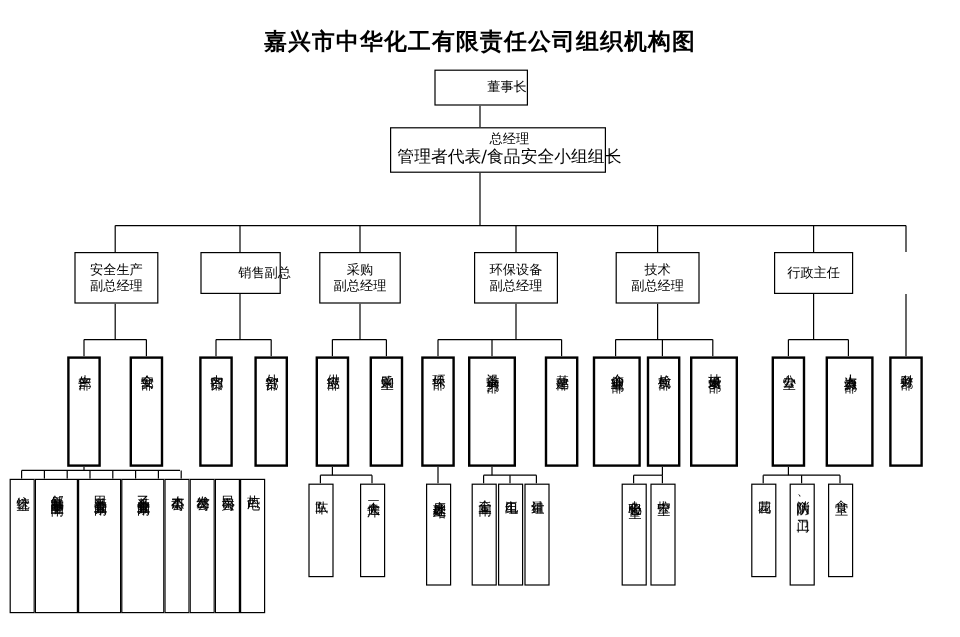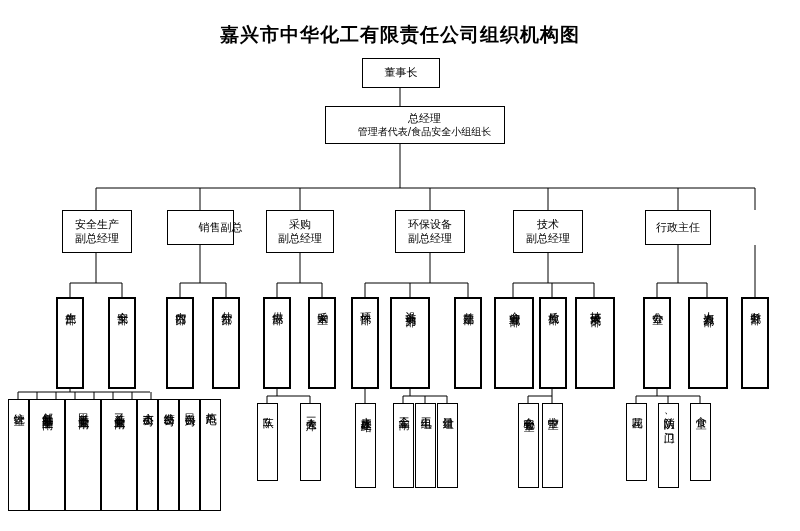--- a/index.html
+++ b/index.html
@@ -154,27 +154,27 @@
       <line x1="552" y1="396" x2="552" y2="403"></line>
 
       <line x1="657" y1="389" x2="657" y2="396"></line>
       <line x1="636" y1="396" x2="700" y2="396"></line>
       <line x1="636" y1="396" x2="636" y2="403"></line>
       <line x1="668" y1="396" x2="668" y2="403"></line>
       <line x1="700" y1="396" x2="700" y2="403"></line>
     </g>
   </svg>
 
-  <div class="node" style="left:362px; top:58px; width:78px; height:30px;">
+  <div class="node" style="left:362px; top:58px; width:78px; height:30px;align-items:flex-end;">
     <span class="ln">董事长</span>
   </div>
 
   <div class="node" style="left:325px; top:106px; width:180px; height:38px;padding-left:19px;">
     <span class="ln">总经理</span>
-    <span class="ln" style="font-size:10px;">管理者代表/食品安全小组组长</span>
+    <span class="ln" style="font-size:14px;">管理者代表/食品安全小组组长</span>
   </div>
 
   <div class="node" style="left:62px; top:210px; width:70px; height:43px;">
     <span class="ln">安全生产</span>
     <span class="ln">副总经理</span>
   </div>
   <div class="node" style="left:167px; top:210px; width:67px; height:35px;padding-left:40px;">
     <span class="ln">销售副总</span>
   </div>
   <div class="node" style="left:266px; top:210px; width:68px; height:43px;">

